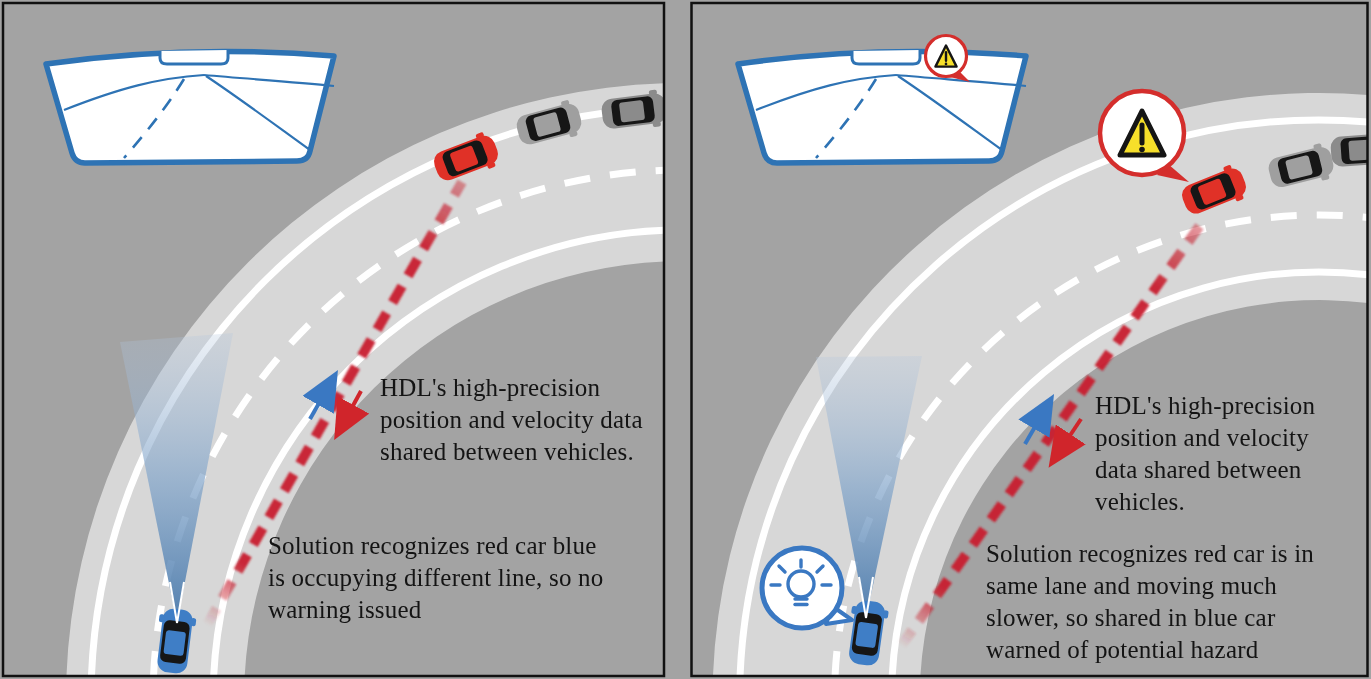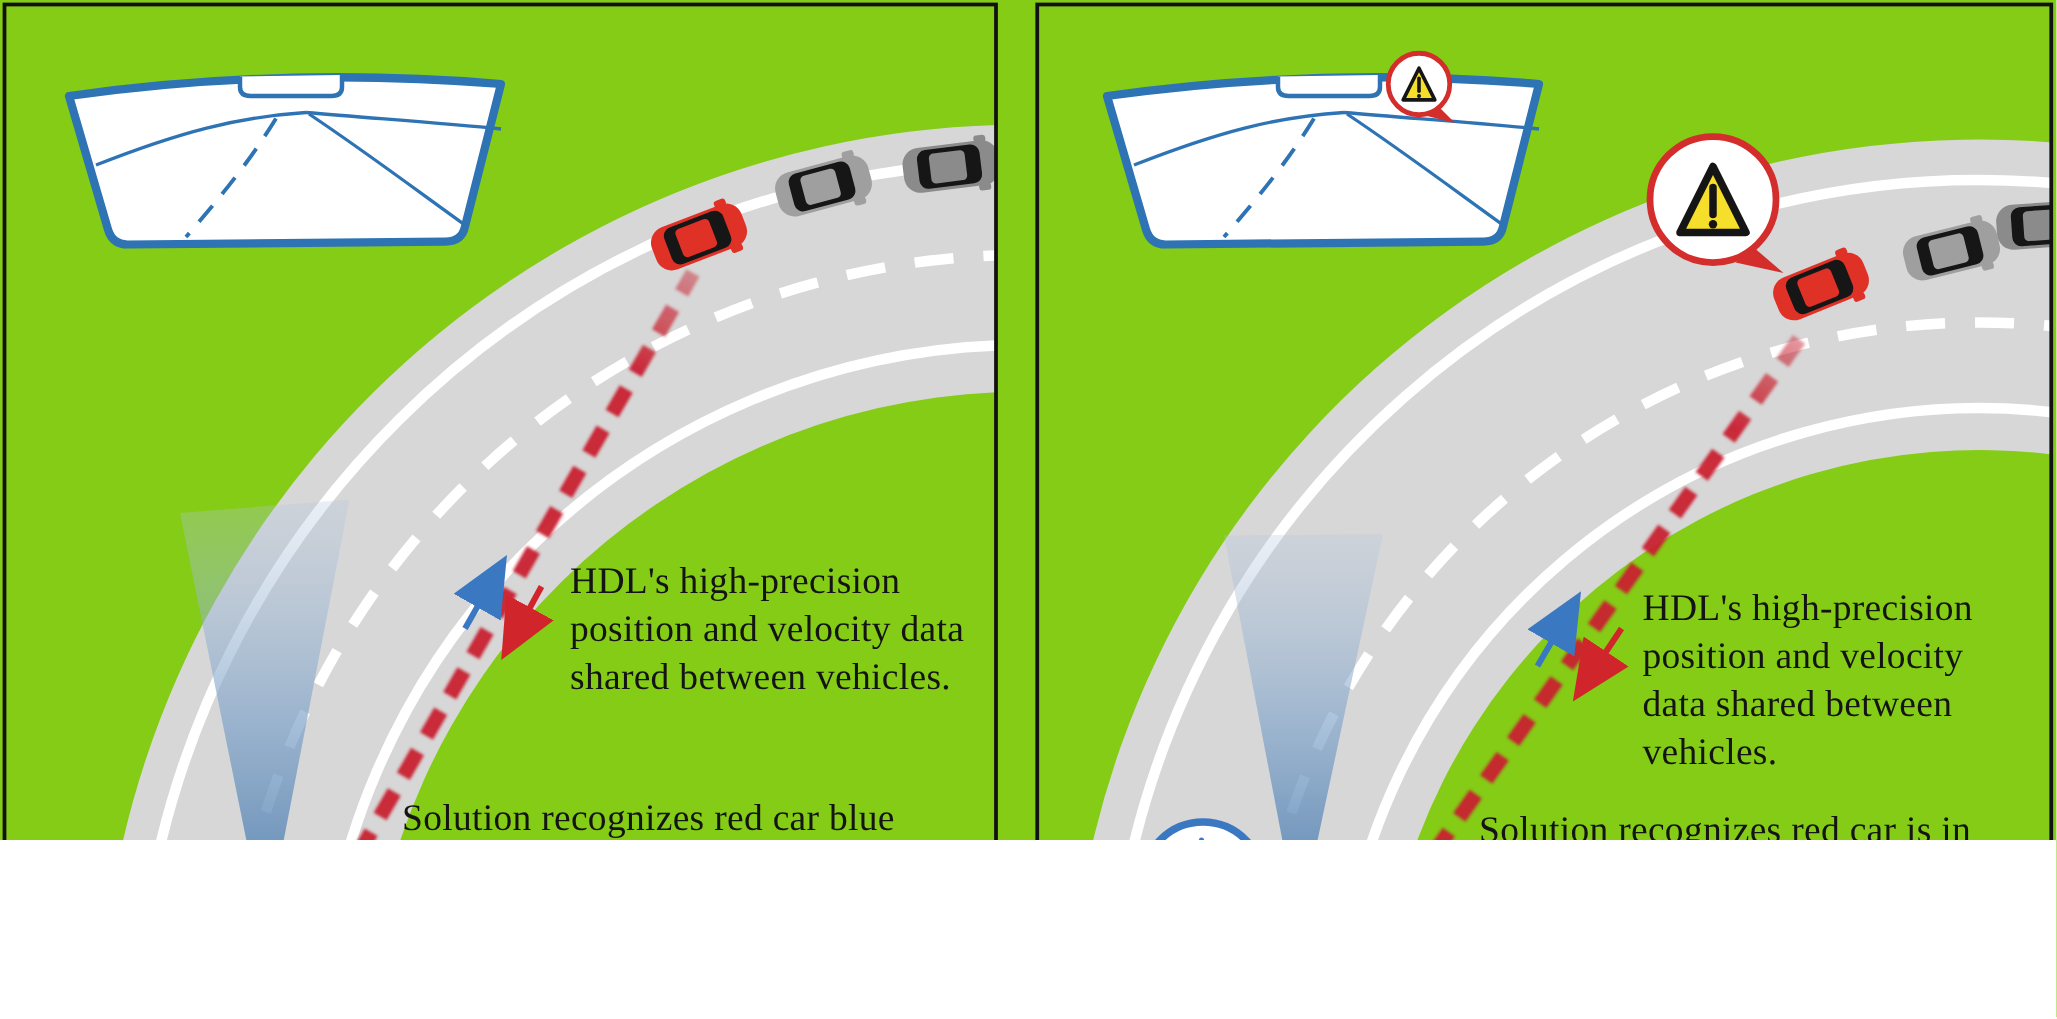--- a/index.html
+++ b/index.html
@@ -1,16 +1,16 @@
 <!DOCTYPE html>
 <html><head>
 <meta charset="utf-8">
 <style>
   html,body{margin:0;padding:0;background:#fff;}
-  #stage{position:relative;width:1371px;height:560px;background:#84cc16;overflow:hidden;
+  #stage{position:relative;width:1371px;height:679px;background:#a3a3a3;overflow:hidden;
          font-family:"Liberation Serif", serif;}
   #stage svg{position:absolute;left:0;top:0;}
   .note{position:absolute;color:#141414;font-size:25px;line-height:32px;
         white-space:pre-line;letter-spacing:0.2px;}
   .note-hdl-left{left:380px;top:372px;width:300px;}
   .note-sol-left{left:268px;top:530px;width:400px;}
   .note-hdl-right{left:1095px;top:390px;width:280px;}
   .note-sol-right{left:986px;top:538px;width:380px;}
 </style>
 </head>
@@ -176,15 +176,15 @@
 shared between vehicles.</div>
   <div class="note note-sol-left">Solution recognizes red car blue
 is occupying different line, so no
 warning issued</div>
   <div class="note note-hdl-right">HDL's high-precision
 position and velocity
 data shared between
 vehicles.</div>
   <div class="note note-sol-right">Solution recognizes red car is in
 same lane and moving much
-slower, so driver in blue car
+slower, so shared in blue car
 warned of potential hazard</div>
 </div>
 
 </body></html>

